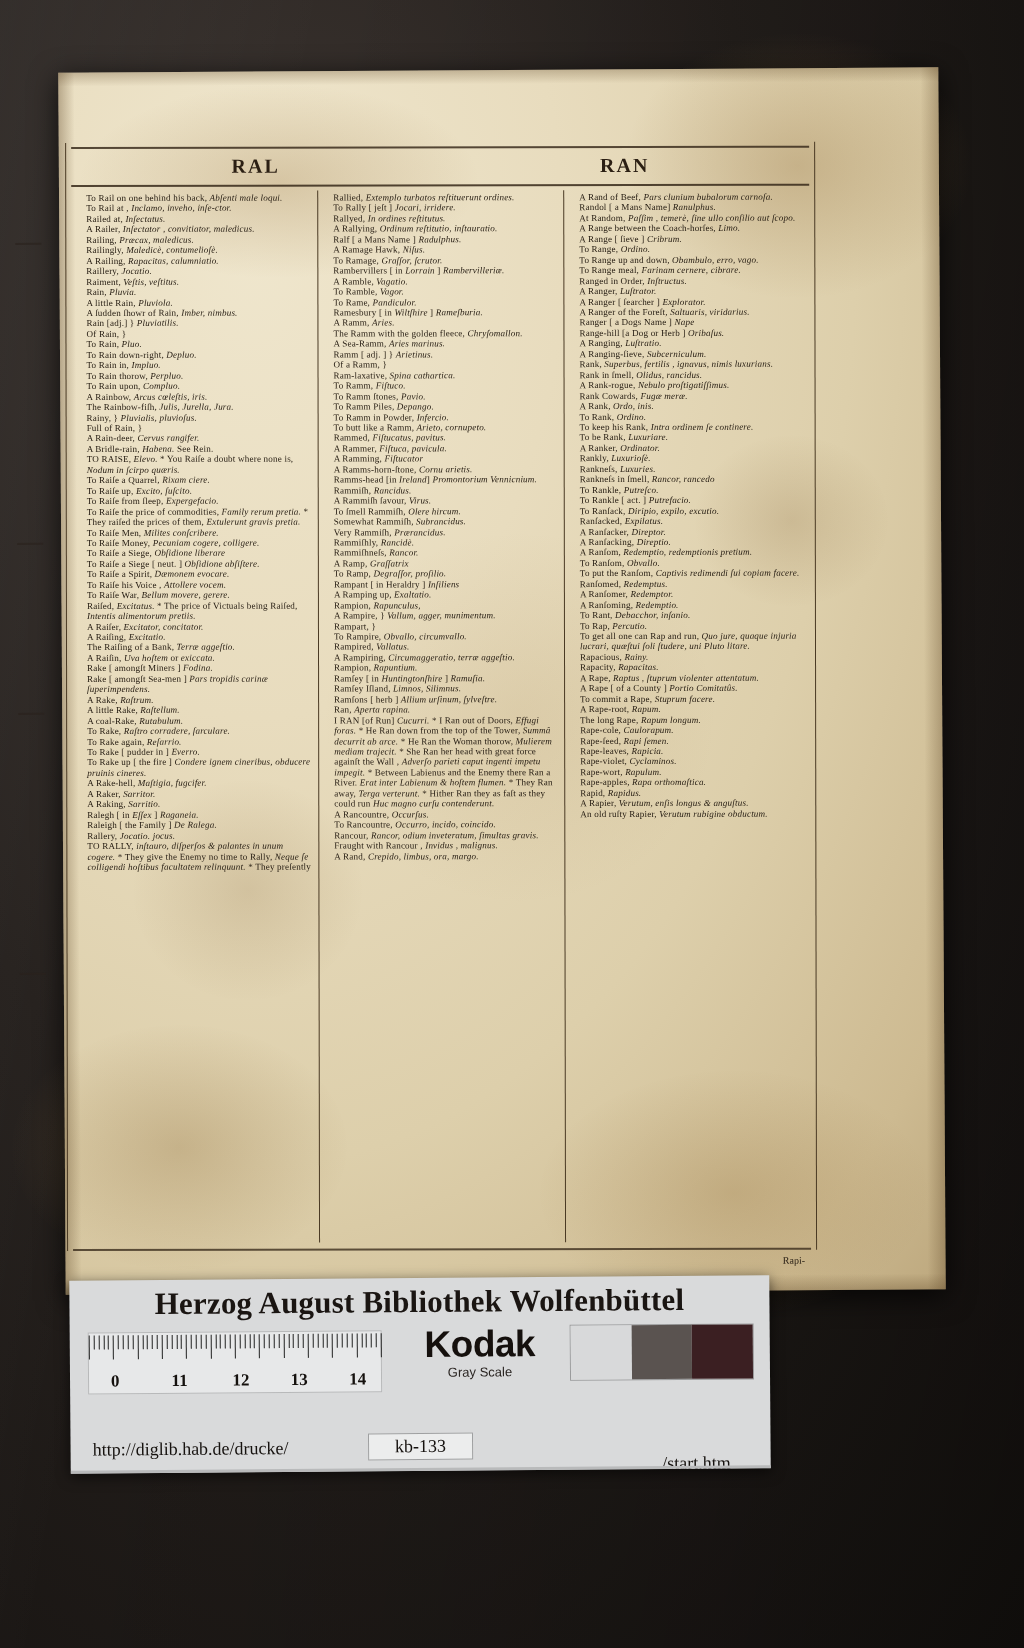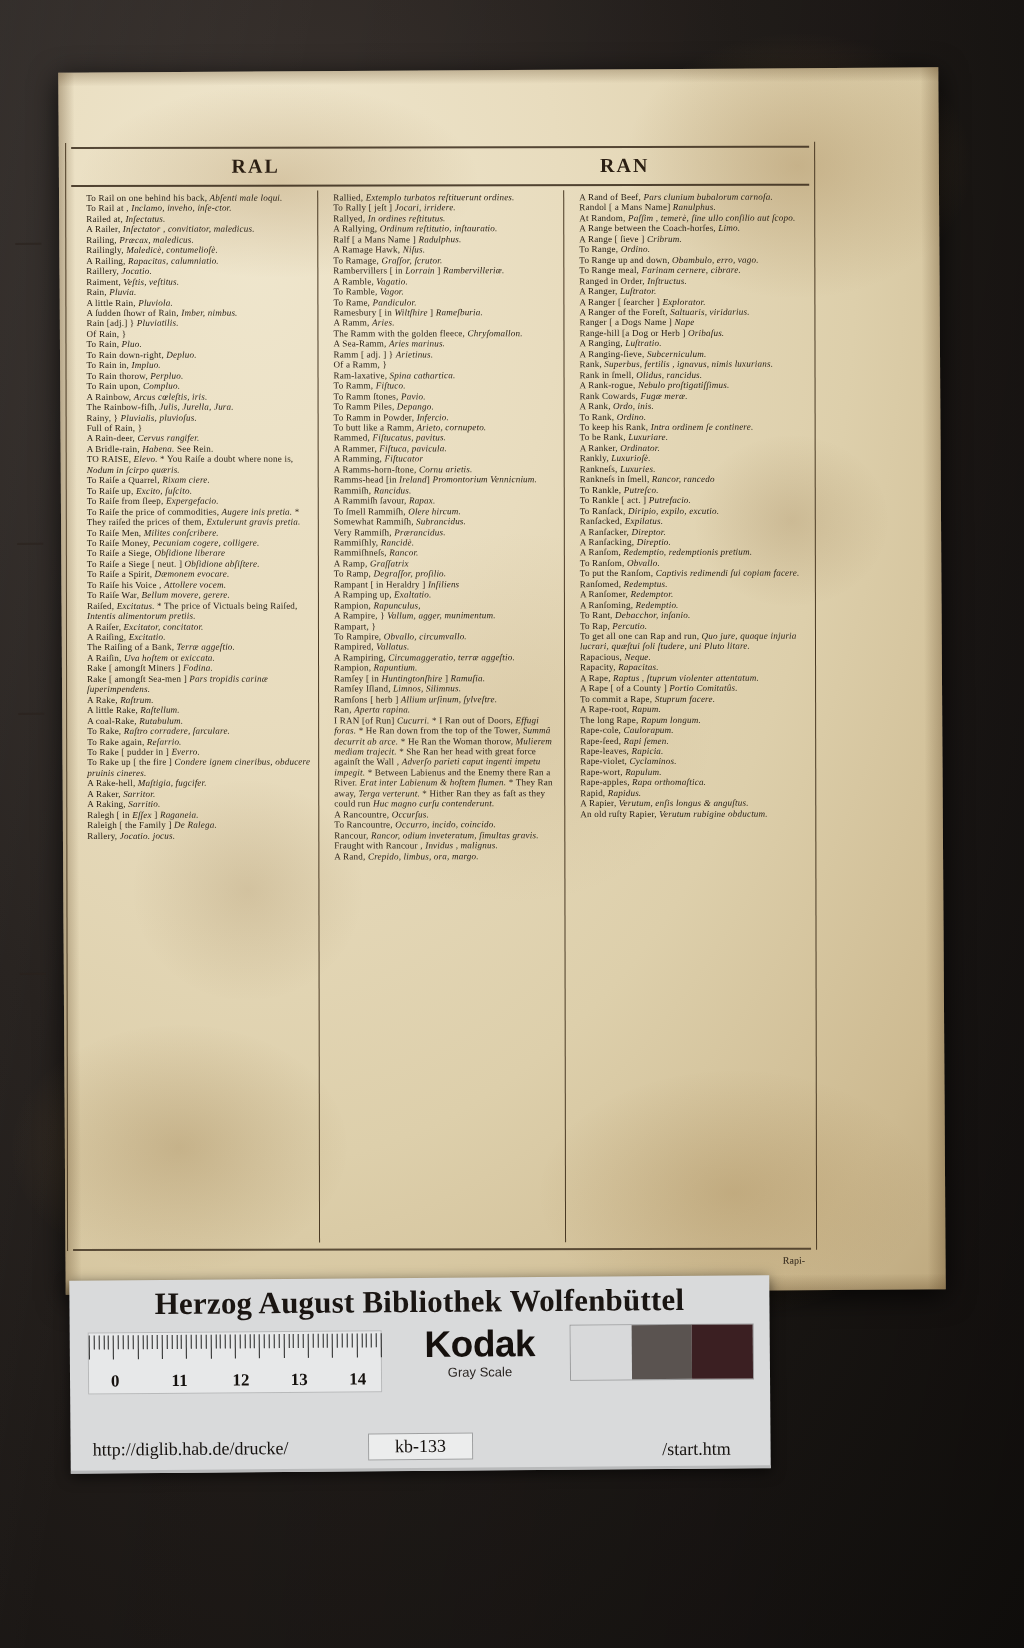--- a/index.html
+++ b/index.html
@@ -173,21 +173,21 @@
   #url-row{
     position:absolute;left:0;bottom:6px;width:100%;height:30px;
     font-size:18px;color:#16120f;
   }
   #url-left{position:absolute;left:22px;top:2px;}
   #url-mid{
     position:absolute;left:50%;top:-2px;transform:translateX(-50%);
     background:#eceded;border:1px solid #9fa0a1;
     padding:2px 26px;font-size:18px;
   }
-  #url-right{position:absolute;right:40px;top:6px;}
+  #url-right{position:absolute;right:40px;top:20px;}
   #label-band{
     position:absolute;left:0;bottom:0;width:100%;height:3px;background:#b9babb;
   }
 </style>
 </head>
 <body>
 
 <div id="backdrop"></div>
 
 <div id="paper">
@@ -240,21 +240,21 @@
             <div class="entry">A Rainbow, <i>Arcus cœleſtis, iris.</i></div>
             <div class="entry">The Rainbow-fiſh, <i>Julis, Jurella, Jura.</i></div>
             <div class="entry">Rainy, } <i>Pluvialis, pluvioſus.</i></div>
             <div class="entry">Full of Rain, }</div>
             <div class="entry">A Rain-deer, <i>Cervus rangifer.</i></div>
             <div class="entry">A Bridle-rain, <i>Habena.</i> See Rein.</div>
             <div class="entry">TO RAISE, <i>Elevo.</i> * You Raiſe a doubt where none is, <i>Nodum in ſcirpo quæris.</i></div>
             <div class="entry">To Raiſe a Quarrel, <i>Rixam ciere.</i></div>
             <div class="entry">To Raiſe up, <i>Excito, ſuſcito.</i></div>
             <div class="entry">To Raiſe from ſleep, <i>Expergefacio.</i></div>
-            <div class="entry">To Raiſe the price of commodities, <i>Augere inis pretia.</i> * They raiſed the prices of them, <i>Extulerunt gravis pretia.</i></div>
+            <div class="entry">To Raiſe the price of commodities, <i>Family rerum pretia.</i> * They raiſed the prices of them, <i>Extulerunt gravis pretia.</i></div>
             <div class="entry">To Raiſe Men, <i>Milites conſcribere.</i></div>
             <div class="entry">To Raiſe Money, <i>Pecuniam cogere, colligere.</i></div>
             <div class="entry">To Raiſe a Siege, <i>Obſidione liberare</i></div>
             <div class="entry">To Raiſe a Siege [ neut. ] <i>Obſidione abſiſtere.</i></div>
             <div class="entry">To Raiſe a Spirit, <i>Dæmonem evocare.</i></div>
             <div class="entry">To Raiſe his Voice , <i>Attollere vocem.</i></div>
             <div class="entry">To Raiſe War, <i>Bellum movere, gerere.</i></div>
             <div class="entry">Raiſed, <i>Excitatus.</i> * The price of Victuals being Raiſed, <i>Intentis alimentorum pretiis.</i></div>
             <div class="entry">A Raiſer, <i>Excitator, concitator.</i></div>
             <div class="entry">A Raiſing, <i>Excitatio.</i></div>
@@ -268,20 +268,21 @@
             <div class="entry">To Rake, <i>Raſtro corradere, ſarculare.</i></div>
             <div class="entry">To Rake again, <i>Reſarrio.</i></div>
             <div class="entry">To Rake [ pudder in ] <i>Everro.</i></div>
             <div class="entry">To Rake up [ the fire ] <i>Condere ignem cineribus, obducere pruinis cineres.</i></div>
             <div class="entry">A Rake-hell, <i>Maſtigia, fugcifer.</i></div>
             <div class="entry">A Raker, <i>Sarritor.</i></div>
             <div class="entry">A Raking, <i>Sarritio.</i></div>
             <div class="entry">Ralegh [ in <i>Eſſex</i> ] <i>Raganeia.</i></div>
             <div class="entry">Raleigh [ the Family ] <i>De Ralega.</i></div>
             <div class="entry">Rallery, <i>Jocatio. jocus.</i></div>
+            <div class="entry">TO RALLY, <i>inſtauro, diſperſos &amp; palantes in unum cogere.</i> * They give the Enemy no time to Rally, <i>Neque ſe colligendi hoſtibus facultatem relinquunt.</i> * They preſently</div>
           </div>
       </div>
       <div class="col">
         <div class="colinner">
             <div class="entry">Rallied, <i>Extemplo turbatos reſtituerunt ordines.</i></div>
             <div class="entry">To Rally [ jeſt ] <i>Jocari, irridere.</i></div>
             <div class="entry">Rallyed, <i>In ordines reſtitutus.</i></div>
             <div class="entry">A Rallying, <i>Ordinum reſtitutio, inſtauratio.</i></div>
             <div class="entry">Ralf [ a Mans Name ] <i>Radulphus.</i></div>
             <div class="entry">A Ramage Hawk, <i>Niſus.</i></div>
@@ -301,21 +302,21 @@
             <div class="entry">To Ramm ſtones, <i>Pavio.</i></div>
             <div class="entry">To Ramm Piles, <i>Depango.</i></div>
             <div class="entry">To Ramm in Powder, <i>Infercio.</i></div>
             <div class="entry">To butt like a Ramm, <i>Arieto, cornupeto.</i></div>
             <div class="entry">Rammed, <i>Fiſtucatus, pavitus.</i></div>
             <div class="entry">A Rammer, <i>Fiſtuca, pavicula.</i></div>
             <div class="entry">A Ramming, <i>Fiſtucator</i></div>
             <div class="entry">A Ramms-horn-ſtone, <i>Cornu arietis.</i></div>
             <div class="entry">Ramms-head [in <i>Ireland</i>] <i>Promontorium Vennicnium.</i></div>
             <div class="entry">Rammiſh, <i>Rancidus.</i></div>
-            <div class="entry">A Rammiſh ſavour, <i>Rapax.</i></div>
+            <div class="entry">A Rammiſh ſavour, <i>Virus.</i></div>
             <div class="entry">To ſmell Rammiſh, <i>Olere hircum.</i></div>
             <div class="entry">Somewhat Rammiſh, <i>Subrancidus.</i></div>
             <div class="entry">Very Rammiſh, <i>Prærancidus.</i></div>
             <div class="entry">Rammiſhly, <i>Rancidè.</i></div>
             <div class="entry">Rammiſhneſs, <i>Rancor.</i></div>
             <div class="entry">A Ramp, <i>Graſſatrix</i></div>
             <div class="entry">To Ramp, <i>Degraſſor, proſilio.</i></div>
             <div class="entry">Rampant [ in Heraldry ] <i>Inſiliens</i></div>
             <div class="entry">A Ramping up, <i>Exaltatio.</i></div>
             <div class="entry">Rampion, <i>Rapunculus,</i></div>
@@ -375,21 +376,21 @@
             <div class="entry">A Ranſacking, <i>Direptio.</i></div>
             <div class="entry">A Ranſom, <i>Redemptio, redemptionis pretium.</i></div>
             <div class="entry">To Ranſom, <i>Obvallo.</i></div>
             <div class="entry">To put the Ranſom, <i>Captivis redimendi ſui copiam facere.</i></div>
             <div class="entry">Ranſomed, <i>Redemptus.</i></div>
             <div class="entry">A Ranſomer, <i>Redemptor.</i></div>
             <div class="entry">A Ranſoming, <i>Redemptio.</i></div>
             <div class="entry">To Rant, <i>Debacchor, inſanio.</i></div>
             <div class="entry">To Rap, <i>Percutio.</i></div>
             <div class="entry">To get all one can Rap and run, <i>Quo jure, quaque injuria lucrari, quæſtui ſoli ſtudere, uni Pluto litare.</i></div>
-            <div class="entry">Rapacious, <i>Neque.</i></div>
+            <div class="entry">Rapacious, <i>Rainy.</i></div>
             <div class="entry">Rapacity, <i>Rapacitas.</i></div>
             <div class="entry">A Rape, <i>Raptus , ſtuprum violenter attentatum.</i></div>
             <div class="entry">A Rape [ of a County ] <i>Portio Comitatûs.</i></div>
             <div class="entry">To commit a Rape, <i>Stuprum facere.</i></div>
             <div class="entry">A Rape-root, <i>Rapum.</i></div>
             <div class="entry">The long Rape, <i>Rapum longum.</i></div>
             <div class="entry">Rape-cole, <i>Caulorapum.</i></div>
             <div class="entry">Rape-ſeed, <i>Rapi ſemen.</i></div>
             <div class="entry">Rape-leaves, <i>Rapicia.</i></div>
             <div class="entry">Rape-violet, <i>Cyclaminos.</i></div>

